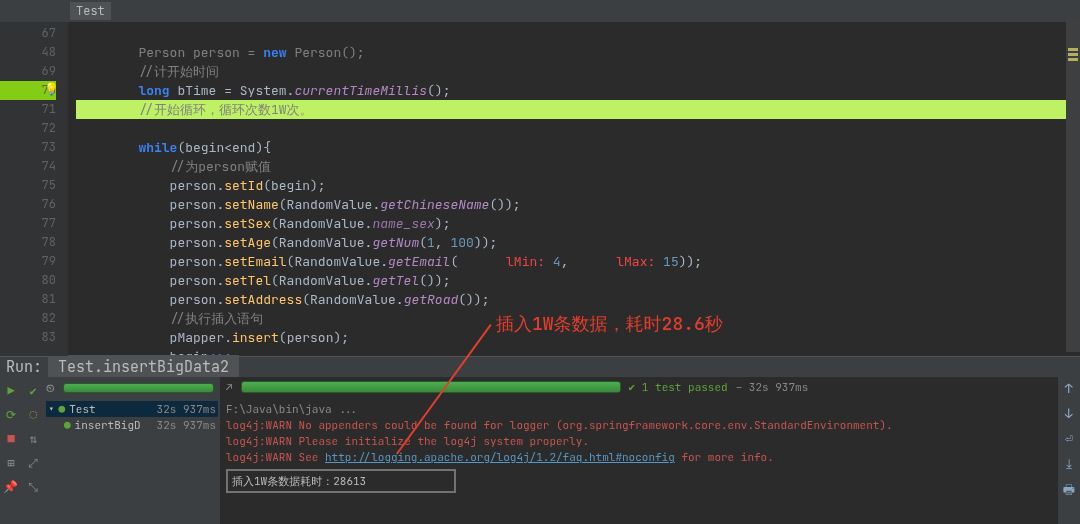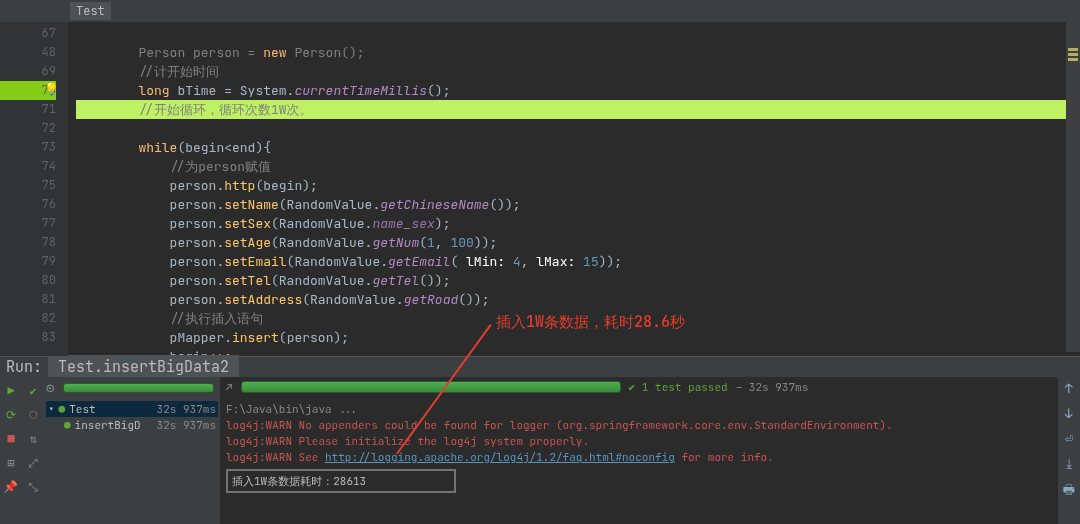--- a/index.html
+++ b/index.html
@@ -6,30 +6,30 @@
     body { background:#2b2b2b; color:#a9b7c6; width:1080px; height:524px; overflow:hidden; font-size:13px; position:relative; }
     .crumb { display:flex; gap:2px; padding:2px 0 2px 70px; background:#3c3f41; font-size:12px; }
     .crumb span { background:#4e5254; color:#bbb; padding:1px 6px; }
     .editor { display:flex; height:334px; background:#2b2b2b; }
     .gutter { width:68px; background:#313335; color:#606366; text-align:right; padding:2px 12px 0 0; line-height:19px; font-size:12px; position:relative; }
     .gutter div { height:19px; }
     .bulb { position:absolute; left:44px; top:58px; color:#d6a33b; font-size:12px; }
     .code { flex:1; padding:2px 0 0 8px; line-height:19px; white-space:pre; }
     .line70 { background:#84cc16; }
     .caret70 { background:#bef264; display:block; width:100%; }
-    .kw { color:#fdba74; }
+    .kw { color:#3b82f6;font-weight:bold; }
     .method { color:#ffc66d; }
     .ital { color:#9876aa; font-style:italic; }
     .italm { color:#b389c5; font-style:italic; }
     .num { color:#6897bb; }
     .cmt { color:#808080; }
-    .param { color:#ffffff; }
+    .param { color:#ef4444;margin-left:40px; }
     .right-strip { position:absolute; right:0; top:18px; width:14px; height:334px; background:#3d3f41; }
     .right-strip .mark { width:10px; height:3px; background:#b3ae60; margin:2px auto; }
-    .anno { position:absolute; color:#e43d2c; font-size:15px; font-weight:500; pointer-events:none; }
+    .anno { position:absolute; color:#e43d2c; font-size:18px; font-weight:500; pointer-events:none; }
     .anno-line { position:absolute; width:2px; background:#e43d2c; transform-origin:top left; }
     .panel { height:170px; display:flex; flex-direction:column; border-top:1px solid #555; }
     .panel-top { display:flex; align-items:center; background:#3c3f41; color:#bbb; font-size:15px; height:20px; }
     .panel-top .tab { padding:2px 10px; background:#4e5254; }
     .panel-body { flex:1; display:flex; background:#2b2b2b; }
     .tool-col { width:22px; background:#3c3f41; display:flex; flex-direction:column; align-items:center; gap:8px; padding-top:6px; color:#888; font-size:12px; }
     .tree-col { width:176px; background:#3c3f41; padding:2px 2px; font-size:11px; color:#bbb; }
     .prog-row { display:flex; align-items:center; gap:8px; padding:2px 4px 6px 0; }
     .prog { flex:1; height:10px; background:linear-gradient(#4caf50,#3a8a3a); border:1px solid #2a5a2a; border-radius:3px; }
     .tree-row { display:flex; align-items:center; gap:4px; padding:1px 2px; }
@@ -71,21 +71,21 @@
     <div>82</div>
       <div>83</div>
   </div>
   <div class="code">
 <span class="cmt">        Person person = <span class="kw">new</span> Person();</span>
 <span class="cmt">        //计开始时间</span>
 <span><span>        </span><span class="kw">long</span><span> bTime = System.</span><span class="italm">currentTimeMillis</span><span>();</span></span>
 <span class="caret70"><span class="cmt">        //开始循环，循环次数1W次。</span></span>
 <span><span>        </span><span class="kw">while</span><span>(begin&lt;end){</span></span>
 <span class="cmt">            //为person赋值</span>
-<span><span>            person.</span><span class="method">http</span><span>(begin);</span></span>
+<span><span>            person.</span><span class="method">setId</span><span>(begin);</span></span>
 <span><span>            person.</span><span class="method">setName</span><span>(RandomValue.</span><span class="italm">getChineseName</span><span>());</span></span>
 <span><span>            person.</span><span class="method">setSex</span><span>(RandomValue.</span><span class="ital">name_sex</span><span>);</span></span>
 <span><span>            person.</span><span class="method">setAge</span><span>(RandomValue.</span><span class="italm">getNum</span><span>(</span><span class="num">1</span><span>, </span><span class="num">100</span><span>));</span></span>
 <span><span>            person.</span><span class="method">setEmail</span><span>(RandomValue.</span><span class="italm">getEmail</span><span>( </span><span class="param">lMin: </span><span class="num">4</span><span>, </span><span class="param">lMax: </span><span class="num">15</span><span>));</span></span>
 <span><span>            person.</span><span class="method">setTel</span><span>(RandomValue.</span><span class="italm">getTel</span><span>());</span></span>
 <span><span>            person.</span><span class="method">setAddress</span><span>(RandomValue.</span><span class="italm">getRoad</span><span>());</span></span>
 <span class="cmt">            //执行插入语句</span>
 <span><span>            pMapper.</span><span class="method">insert</span><span>(person);</span></span>
 <span><span>            begin</span><span class="kw">++;</span></span>
 <span>        }</span>

